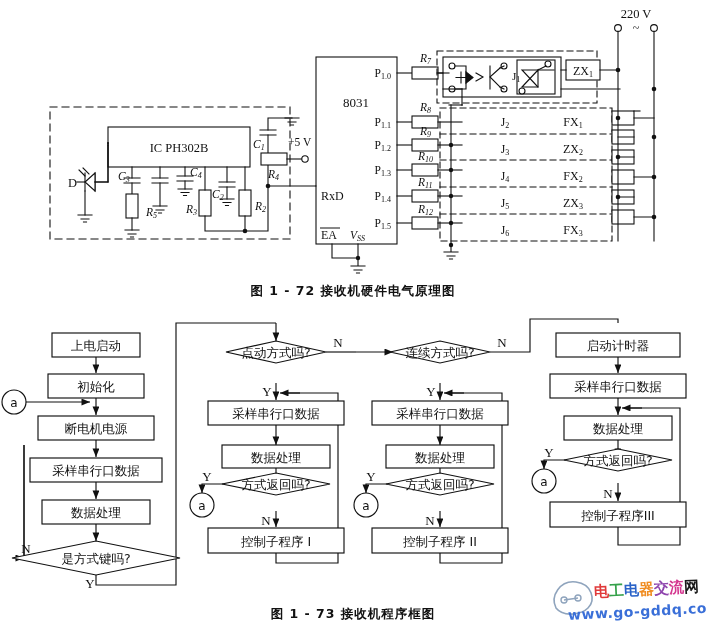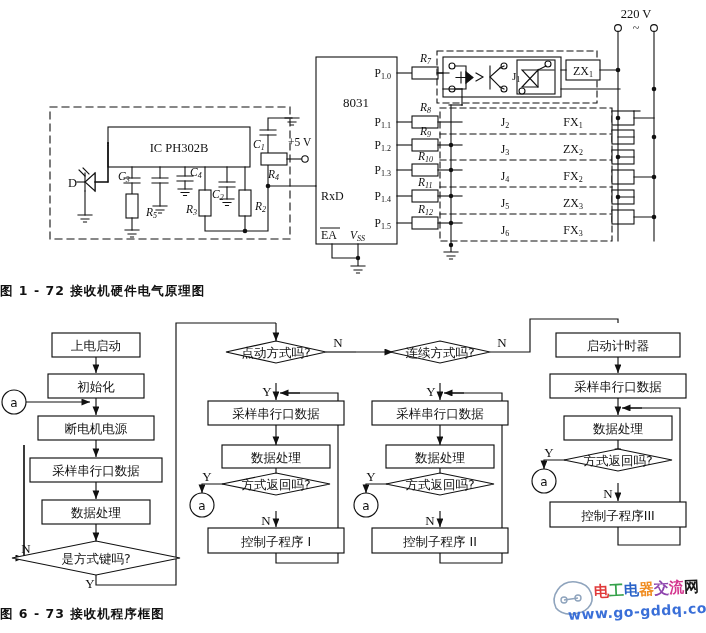--- a/index.html
+++ b/index.html
@@ -4,21 +4,21 @@
 <style>
   html,body{margin:0;padding:0;background:#fff;}
   body{
     width:706px;height:633px;position:relative;overflow:hidden;
     font-family:"Liberation Serif","DejaVu Serif",serif;
     color:#1a1a1a;
   }
   #root{position:absolute;left:0;top:0;width:706px;height:633px;}
   svg{position:absolute;left:0;top:0;}
   .cap{
-    position:absolute;width:100%;text-align:left;
+    position:absolute;width:100%;text-align:center;
     font-family:"DejaVu Sans","Liberation Sans",sans-serif;
     font-size:12.5px;letter-spacing:1px;color:#111;font-weight:600;
   }
   #cap1{top:283px;}
   #cap2{top:606px;}
   .wm{
     position:absolute;left:548px;top:570px;width:158px;height:62px;
     pointer-events:none;
   }
   .wm .cn{
@@ -410,21 +410,21 @@
       <text x="502" y="42">N</text>
       <text x="431" y="91">Y</text>
       <text x="371" y="176">Y</text>
       <text x="430" y="220">N</text>
 
       <text x="549" y="152">Y</text>
       <text x="608" y="193">N</text>
     </g>
   </svg>
 
-  <div class="cap" id="cap2">图 6 - 73   接收机程序框图</div>
+  <div class="cap" id="cap2">图 1 - 73   接收机程序框图</div>
 
   <div class="wm">
     <svg width="60" height="52" style="position:absolute;left:0;top:4px;">
       <path d="M8 34 C2 22 12 6 28 8 C44 10 48 26 40 34 C34 40 16 44 8 34 Z" fill="#fff" stroke="#8fa4bd" stroke-width="1.6"></path>
       <circle cx="16" cy="26" r="3" fill="#fff" stroke="#8fa4bd" stroke-width="1.4"></circle>
       <circle cx="30" cy="24" r="3" fill="#fff" stroke="#8fa4bd" stroke-width="1.4"></circle>
       <path d="M16 26 L30 24" stroke="#8fa4bd" stroke-width="1.4" fill="none"></path>
     </svg>
     <div class="cn">
       <b>电</b><b>工</b><b>电</b><b>器</b><b>交</b><b>流</b><b>网</b>

